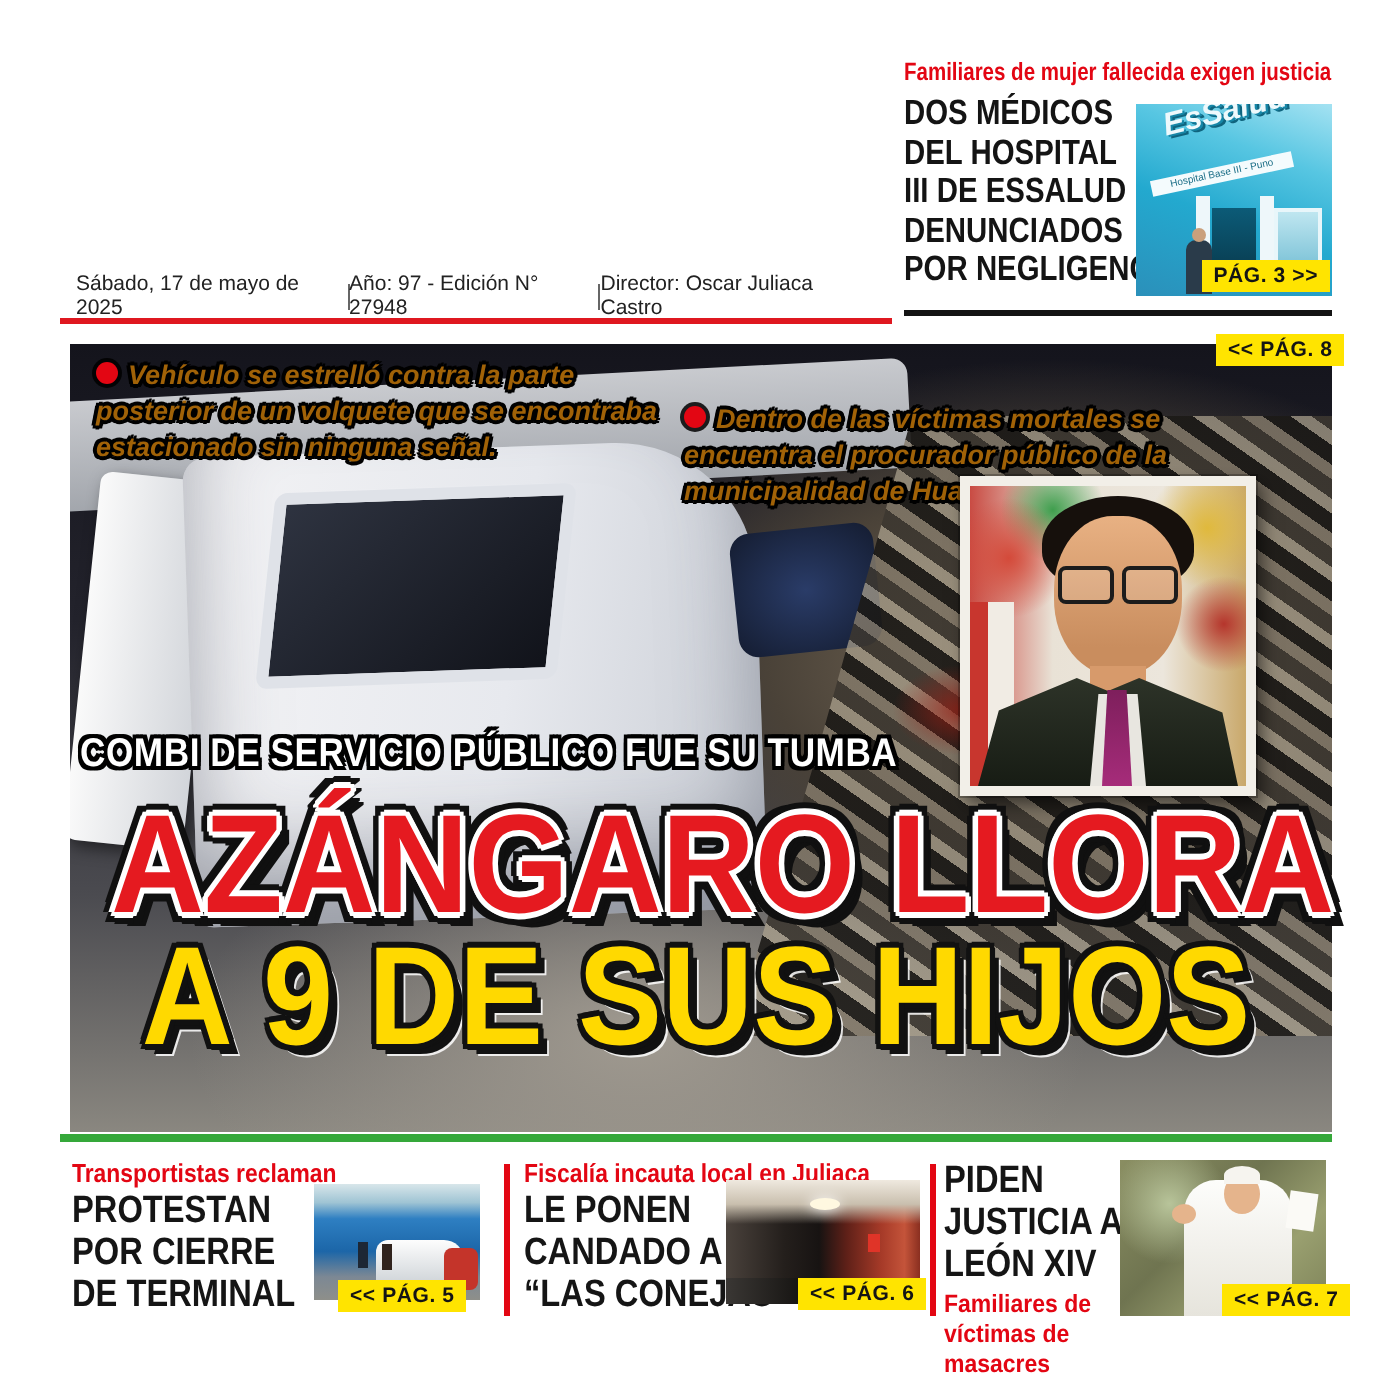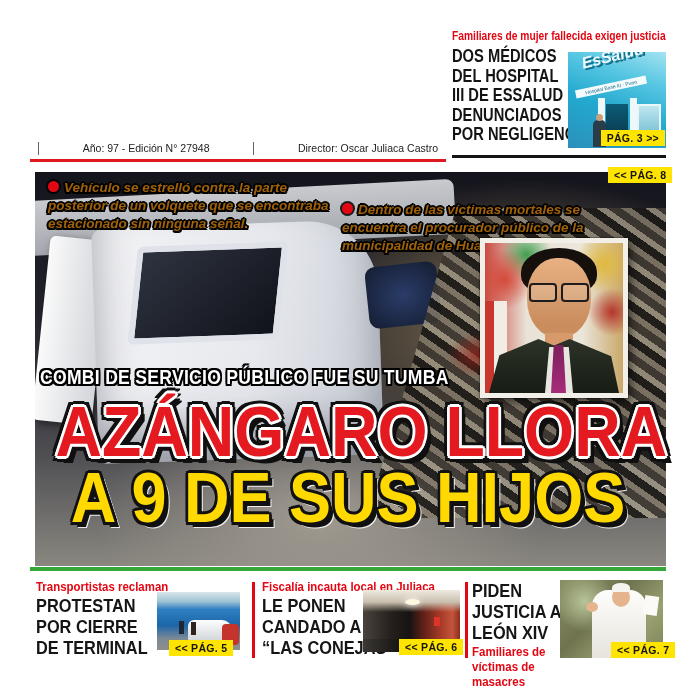--- a/index.html
+++ b/index.html
@@ -201,20 +201,21 @@
              background:#e5b48c; border-radius:50%; }
   .b3-paper { position:absolute; right:5px; top:16px; width:14px; height:19px;
               background:#fbfaf6; transform:rotate(8deg); }
 </style>
 </head>
 <body>
 
 <div id="page">
 
   <div class="datebar">
+    <span>Sábado, 17 de mayo de 2025</span>
     <span class="sep"></span>
     <span>Año: 97 - Edición N° 27948</span>
     <span class="sep"></span>
     <span>Director: Oscar Juliaca Castro</span>
   </div>
   <div class="masthead-underline"></div>
 
   <div class="tr-kicker">Familiares de mujer fallecida exigen justicia</div>
   <div class="tr-headline">
     <div>DOS MÉDICOS</div>

